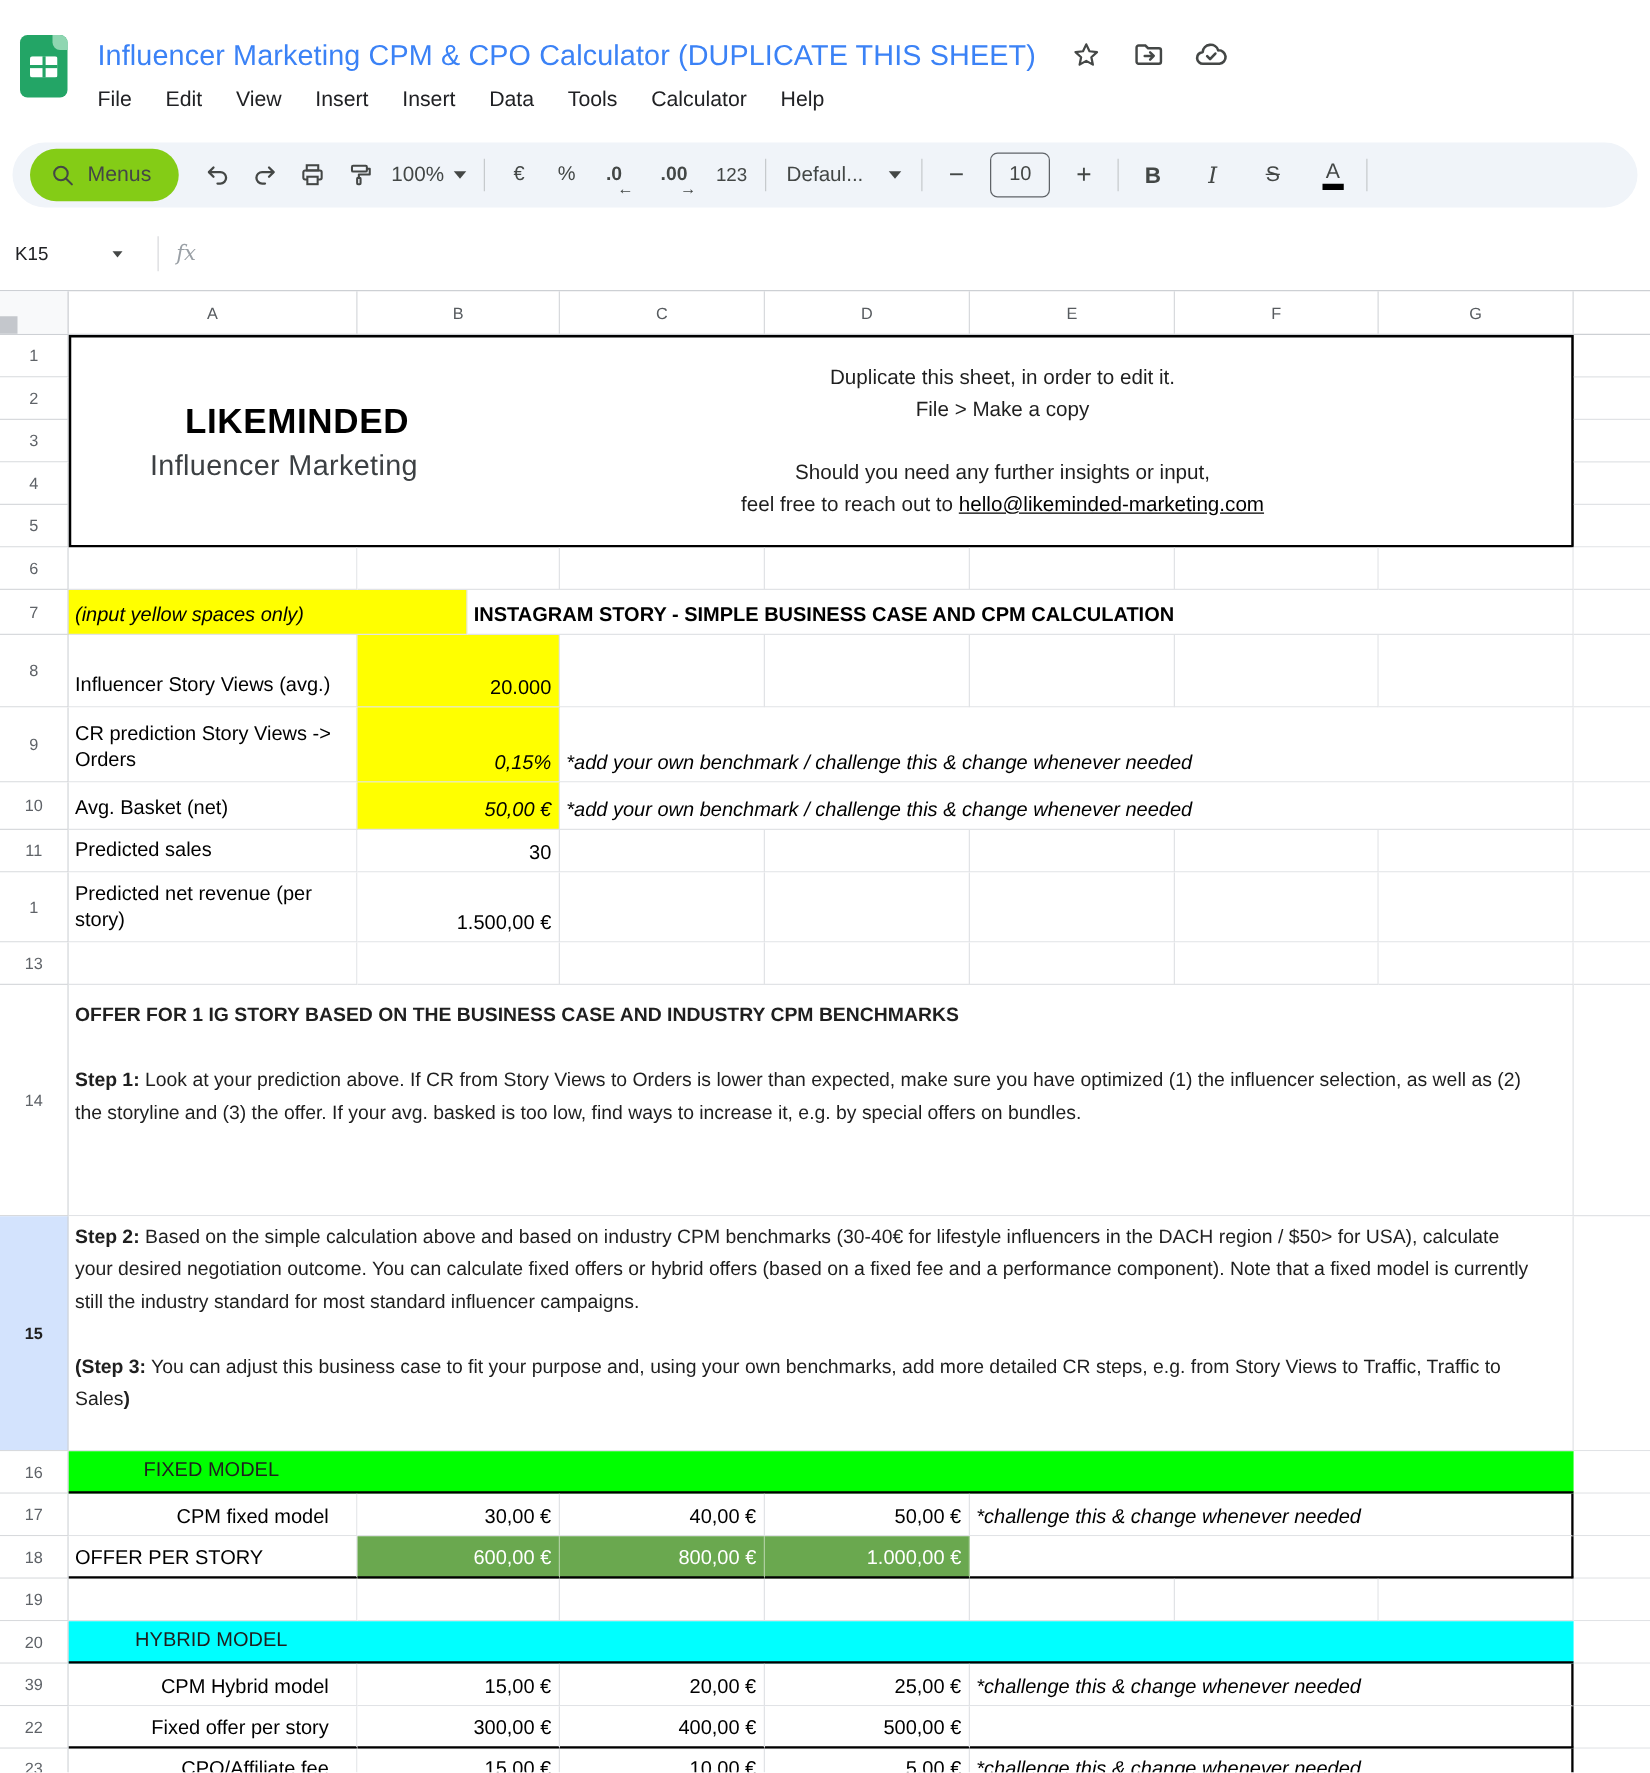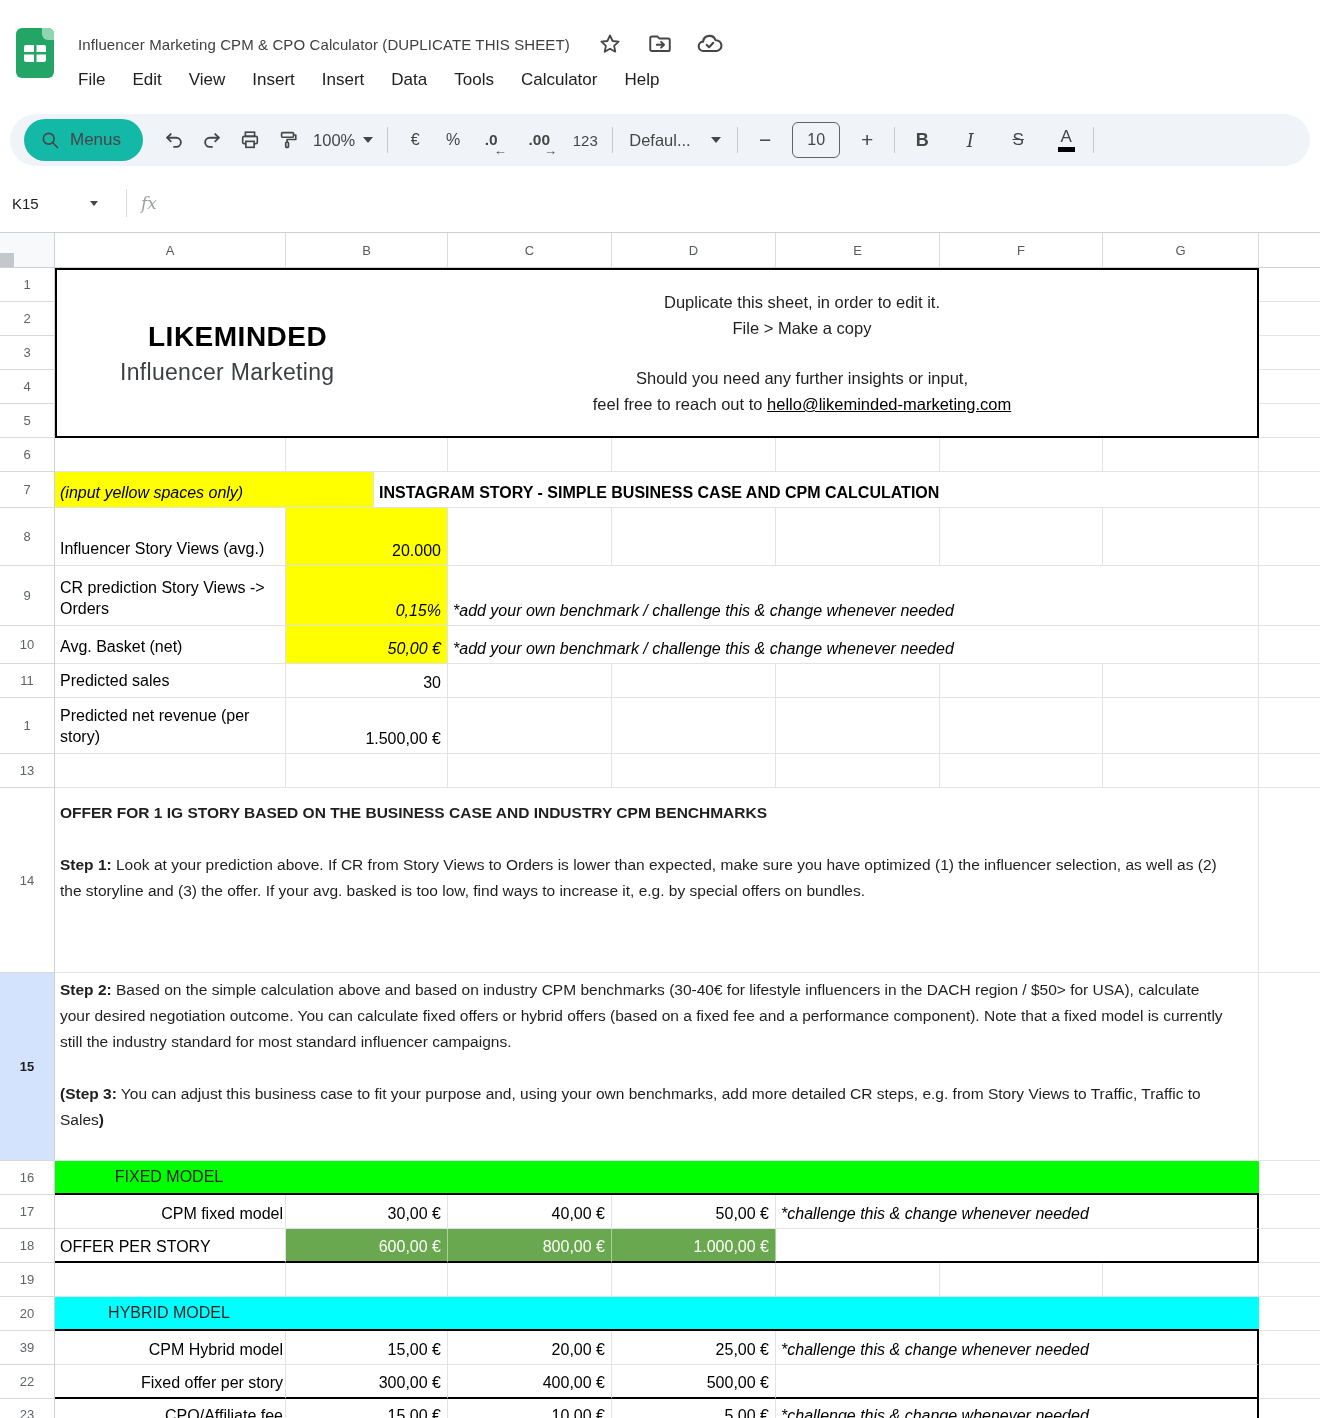--- a/index.html
+++ b/index.html
@@ -11,30 +11,30 @@
   .app-header { display:flex; padding:22px 0 0 16px; height:112px; }
   .sheets-icon { position:relative; width:38px; height:50px; background:#23a566; border-radius:6px; margin-top:6px; flex:none; }
   .sheets-icon .fold { position:absolute; top:0; right:0; width:12px; height:12px; background:#8fd6b1; border-radius:0 6px 0 6px; }
   .sheets-icon .grid-glyph { position:absolute; left:8px; top:17px; width:22px; height:17px; border-radius:2px;
       background:
         linear-gradient(#23a566,#23a566) 50% 0/2.5px 100% no-repeat,
         linear-gradient(#23a566,#23a566) 0 50%/100% 2.5px no-repeat,
         #fff; }
   .title-area { margin-left:24px; flex:1; }
   .title-row { display:flex; align-items:center; height:44px; }
-  .doc-title { font-size:15px; color:#404040; letter-spacing:0.1px; }
+  .doc-title { font-size:23px; color:#3b82f6; letter-spacing:0.1px; }
   .hdr-icons { display:flex; align-items:center; gap:22px; margin-left:26px; }
   .hdr-icon-btn { width:28px; height:28px; display:flex; align-items:center; justify-content:center; }
   .menu-row { display:flex; gap:27px; margin-top:4px; font-size:17px; color:#202124; }
   .menu-item { cursor:default; }
 
   
   .toolbar-wrap { padding:2px 10px 8px 10px; }
   .toolbar { height:52px; background:#f0f4f9; border-radius:26px; display:flex; align-items:center; padding:0 8px; color:#444746; }
-  .menus-pill { display:flex; align-items:center; gap:10px; background:#14b8a6; border-radius:21px; height:42px; padding:0 22px 0 16px; margin-left:6px; font-size:17px; color:#444746; }
+  .menus-pill { display:flex; align-items:center; gap:10px; background:#84cc16; border-radius:21px; height:42px; padding:0 22px 0 16px; margin-left:6px; font-size:17px; color:#444746; }
   .tb-btn { min-width:38px; height:38px; border-radius:6px; display:flex; align-items:center; justify-content:center; font-size:16px; color:#434746; position:relative; }
   .tb-group { display:flex; align-items:center; }
   .tb-sep { width:1px; height:26px; background:#c6cacd; margin:0 8px; }
   .caret { width:0; height:0; border-left:5px solid transparent; border-right:5px solid transparent; border-top:6px solid #444746; display:inline-block; }
   .zoom-btn { gap:8px; padding:0 6px; }
   .tb-text { font-size:16.5px; }
   .dec-icon { position:relative; font-size:15.5px; font-weight:700; }
   .dec-icon .dec-arrow { position:absolute; font-weight:400; font-size:13px; bottom:-9px; }
   .dec-icon .al { right:-9px; }
   .dec-icon .ar { right:-7px; }
@@ -63,21 +63,21 @@
   .col-h { display:flex; align-items:center; justify-content:center; font-size:13px; color:#575b5f; border-right:1px solid #d8dadd; }
   .grid-body { display:flex; }
   .row-headers { width:55px; flex:none; }
   .row-h { border-right:1px solid #cdd0d4; border-bottom:1px solid #d8dadd; display:flex; align-items:center; justify-content:center; font-size:13px; color:#5f6368; background:#fff; }
   .row-h.sel { background:#d3e3fd; color:#1f1f1f; font-weight:700; }
   .sheet-rows { flex:1; }
   .srow { display:flex; }
   .cell { border-right:1px solid #e1e3e6; border-bottom:1px solid #e1e3e6; height:100%; display:flex; align-items:flex-end; padding:0 5px 5px 5px; font-size:16px; color:#000; overflow:visible; background:#fff; }
   .cell.num { justify-content:flex-end; padding-right:6px; }
   .cell.lbl { line-height:1.3; }
-  .cell.rlbl { justify-content:flex-end; text-align:right; padding-right:2px; }
+  .cell.rlbl { justify-content:flex-end; text-align:right; padding-right:22px; }
   .cell.yellow { background:#ffff00; }
   .cell.it { font-style:italic; }
   .cell.nowrap { white-space:nowrap; }
   .cell.b { font-weight:700; }
   .stub-col { width:61px; flex:none; display:flex; flex-direction:column; }
   .stub { border-bottom:1px solid #e1e3e6; width:100%; }
   .banner-row { display:flex; height:170px; }
   .banner-box { width:1204px; border:2.5px solid #000; display:flex; background:#fff; }
   .logo-area { width:350px; padding-left:63px; display:flex; flex-direction:column; justify-content:center; }
   .logo-title { font-size:28px; font-weight:800; letter-spacing:0.5px; color:#000;margin-left:28px; }

